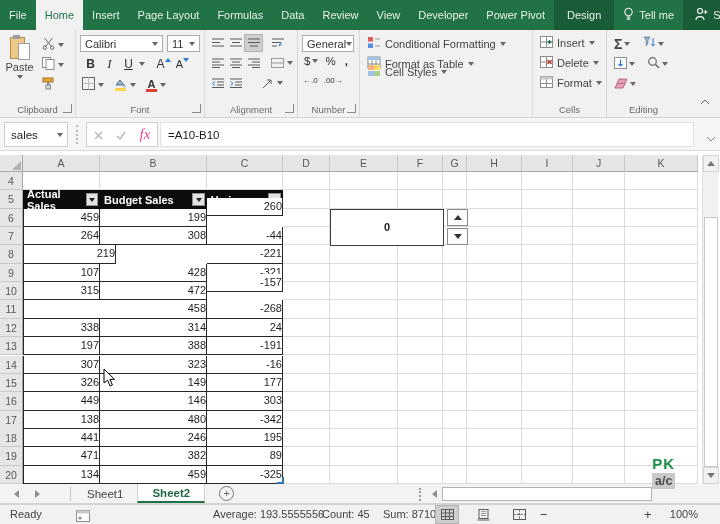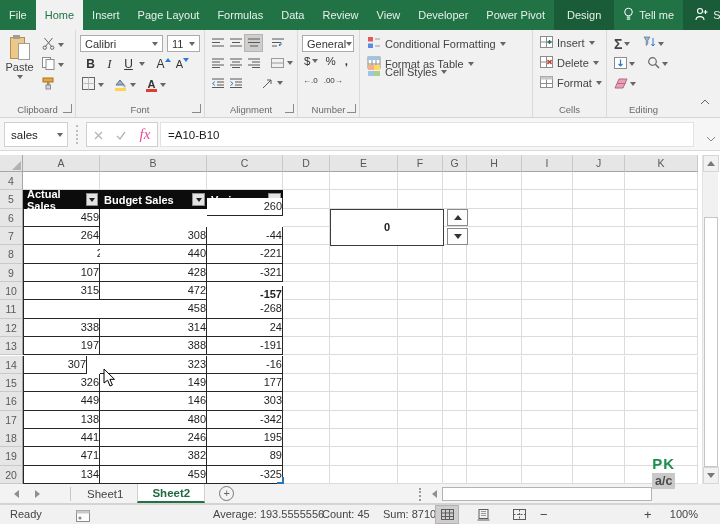--- a/index.html
+++ b/index.html
@@ -613,43 +613,43 @@
         <b></b>
       </span>
     </div>
     <div class="th" style="left: 207px; top: 35.35px; width: 76px; height: 18.35px;">
       <span>Variance</span>
       <span class="flt">
         <b></b>
       </span>
     </div>
     <div class="tcell tl" style="left: 23px; top: 53.7px; width: 77px; height: 18.35px;">459</div>
+    <div class="tcell" style="left: 100px; top: 53.7px; width: 107px; height: 18.35px;">199</div>
     <div class="tcell" style="left: 207px; top: 43px; width: 76px; height: 18.35px;">260</div>
     <div class="tcell tl" style="left: 23px; top: 72.05px; width: 77px; height: 18.35px;">264</div>
     <div class="tcell" style="left: 100px; top: 72.05px; width: 107px; height: 18.35px;">308</div>
     <div class="tcell" style="left: 207px; top: 72.05px; width: 76px; height: 18.35px;">-44</div>
     <div class="tcell tl" style="left: 23px; top: 90.4px; width: 93px; height: 18.35px;">219</div>
-    <div class="tcell" style="left: 100px; top: 90.4px; width: 107px; height: 18.35px;">440</div>
     <div class="tcell" style="left: 207px; top: 90.4px; width: 76px; height: 18.35px;">-221</div>
     <div class="tcell tl" style="left: 23px; top: 108.75px; width: 77px; height: 18.35px;">107</div>
     <div class="tcell" style="left: 100px; top: 108.75px; width: 107px; height: 18.35px;">428</div>
     <div class="tcell" style="left: 207px; top: 108.75px; width: 76px; height: 18.35px;">-321</div>
     <div class="tcell tl" style="left: 23px; top: 127.1px; width: 77px; height: 18.35px;">315</div>
     <div class="tcell" style="left: 100px; top: 127.1px; width: 107px; height: 18.35px;">472</div>
-    <div class="tcell" style="left: 207px; top: 131px; width: 76px; height: 18.35px; font-weight: bold;">-157</div>
+    <div class="tcell" style="left: 207px; top: 119px; width: 76px; height: 18.35px;">-157</div>
     <div class="tcell tl" style="left: 23px; top: 145.45px; width: 99px; height: 18.35px;">190</div>
     <div class="tcell" style="left: 100px; top: 145.45px; width: 107px; height: 18.35px;">458</div>
     <div class="tcell" style="left: 207px; top: 145.45px; width: 76px; height: 18.35px;">-268</div>
     <div class="tcell tl" style="left: 23px; top: 163.8px; width: 77px; height: 18.35px;">338</div>
     <div class="tcell" style="left: 100px; top: 163.8px; width: 107px; height: 18.35px;">314</div>
     <div class="tcell" style="left: 207px; top: 163.8px; width: 76px; height: 18.35px;">24</div>
     <div class="tcell tl" style="left: 23px; top: 182.15px; width: 77px; height: 18.35px;">197</div>
     <div class="tcell" style="left: 100px; top: 182.15px; width: 107px; height: 18.35px;">388</div>
     <div class="tcell" style="left: 207px; top: 182.15px; width: 76px; height: 18.35px;">-191</div>
-    <div class="tcell tl" style="left: 23px; top: 200.5px; width: 64px; height: 18.35px;">307</div>
+    <div class="tcell tl" style="left: 23px; top: 200.5px; width: 77px; height: 18.35px;">307</div>
     <div class="tcell" style="left: 100px; top: 200.5px; width: 107px; height: 18.35px;">323</div>
     <div class="tcell" style="left: 207px; top: 200.5px; width: 76px; height: 18.35px;">-16</div>
     <div class="tcell tl" style="left: 23px; top: 218.85px; width: 77px; height: 18.35px;">326</div>
     <div class="tcell" style="left: 100px; top: 218.85px; width: 107px; height: 18.35px;">149</div>
     <div class="tcell" style="left: 207px; top: 218.85px; width: 76px; height: 18.35px;">177</div>
     <div class="tcell tl" style="left: 23px; top: 237.2px; width: 77px; height: 18.35px;">449</div>
     <div class="tcell" style="left: 100px; top: 237.2px; width: 107px; height: 18.35px;">146</div>
     <div class="tcell" style="left: 207px; top: 237.2px; width: 76px; height: 18.35px;">303</div>
     <div class="tcell tl" style="left: 23px; top: 255.55px; width: 77px; height: 18.35px;">138</div>
     <div class="tcell" style="left: 100px; top: 255.55px; width: 107px; height: 18.35px;">480</div>

